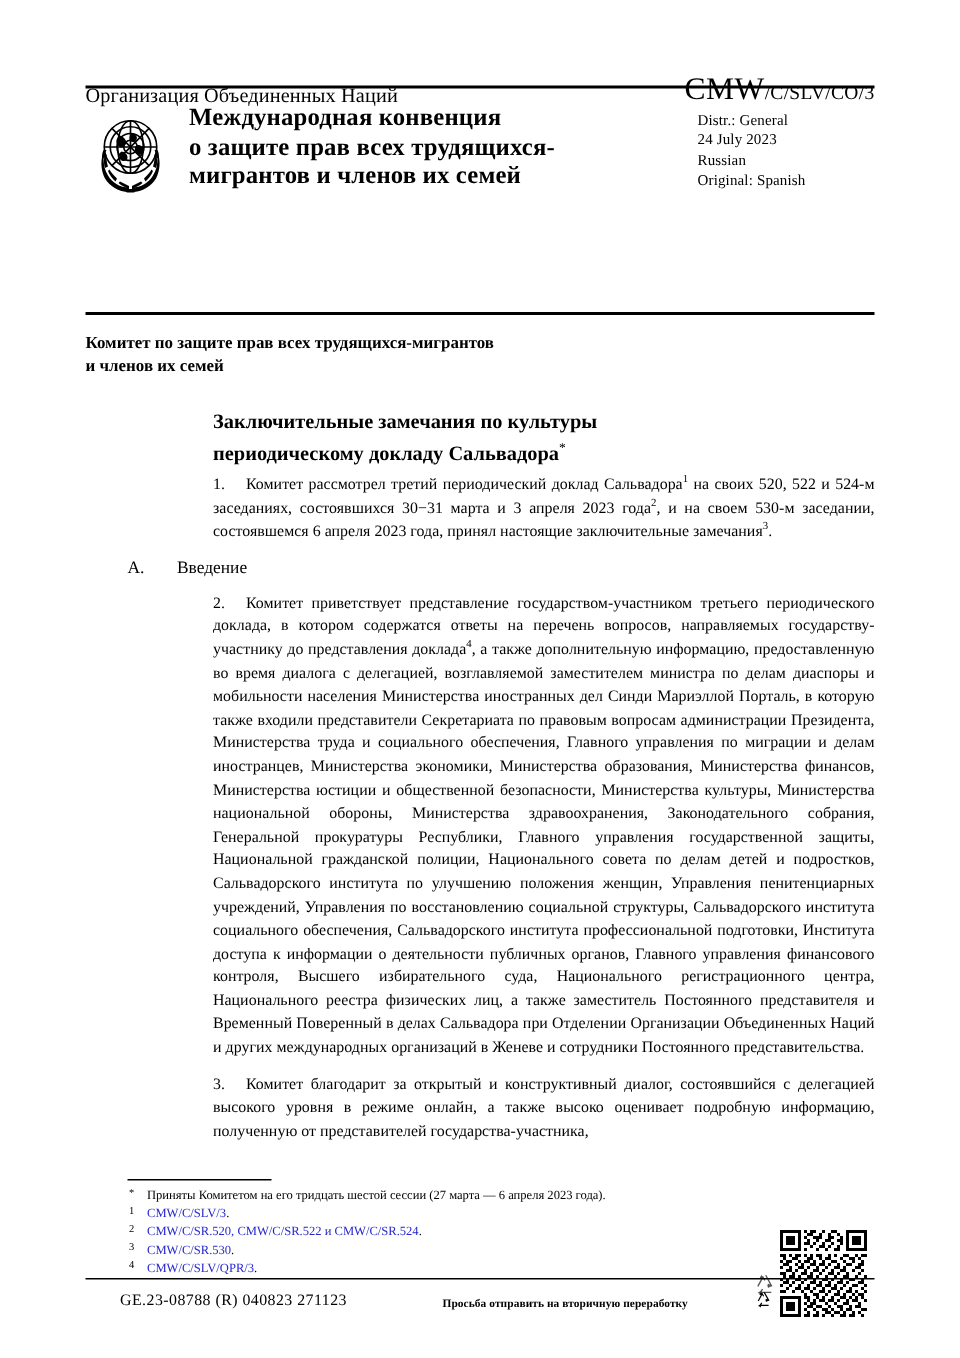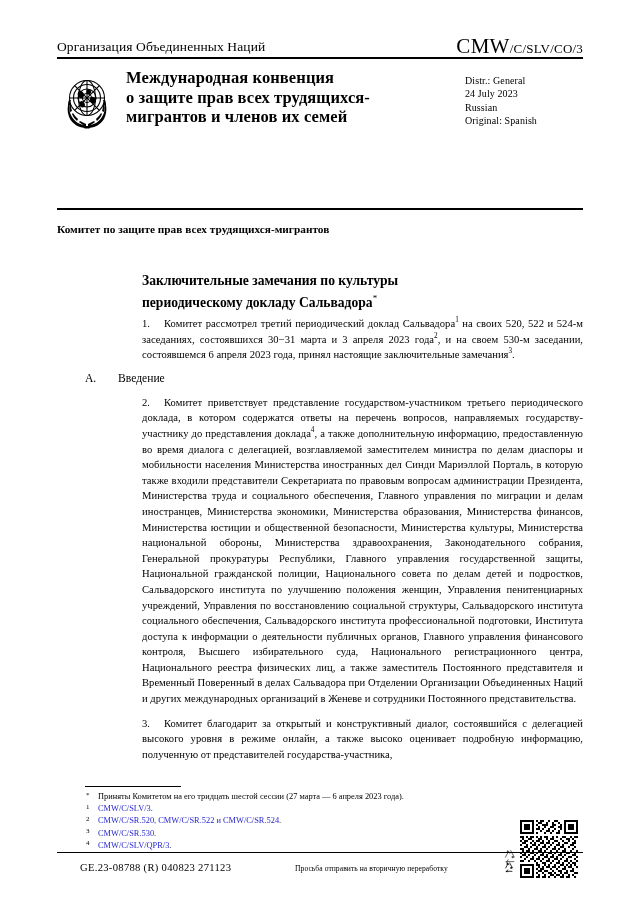--- a/index.html
+++ b/index.html
@@ -25,22 +25,23 @@
 
   
   .masthead {
     position: absolute;
     left: 57px;
     top: 34px;
     width: 526px;
   }
   .masthead-row {
     display: flex;
-    align-items: center;
+    align-items: flex-end;
     justify-content: space-between;
+    margin-top: 13px;
   }
   .org-name {
     font-size: 13.5px;
     letter-spacing: 0.1px;
     white-space: nowrap;
   }
   .doc-symbol {
     white-space: nowrap;
     text-align: right;
   }
@@ -220,21 +221,21 @@
     top: 4px;
     font-size: 10.6px;
     letter-spacing: 0.3px;
     margin-left: 23px;
   }
   .recycle-note {
     position: absolute;
     left: 238px;
     top: 6px;
     font-size: 7.6px;
-    font-weight: normal;
+    font-weight: bold;
     letter-spacing: 0.05px;
     white-space: nowrap;
   }
   .recycle-icon {
     position: absolute;
     left: 446px;
     top: 2px;
     width: 13px;
     height: 13px;
   }
@@ -318,20 +319,21 @@
       <div>24 July 2023</div>
       <div>Russian</div>
       <div>Original: Spanish</div>
     </div>
   </div>
 
   <hr class="rule-thick rule-bottom">
 
   <div class="committee">
     <div>Комитет по защите прав всех трудящихся-мигрантов</div>
+    <div>и членов их семей</div>
   </div>
 
   <div class="main-heading">
     <div>Заключительные замечания по культуры</div>
     <div><span>периодическому докладу Сальвадора</span><span class="star">*</span></div>
   </div>
 
   <div class="body-area">
 
     <p class="para has-num">

